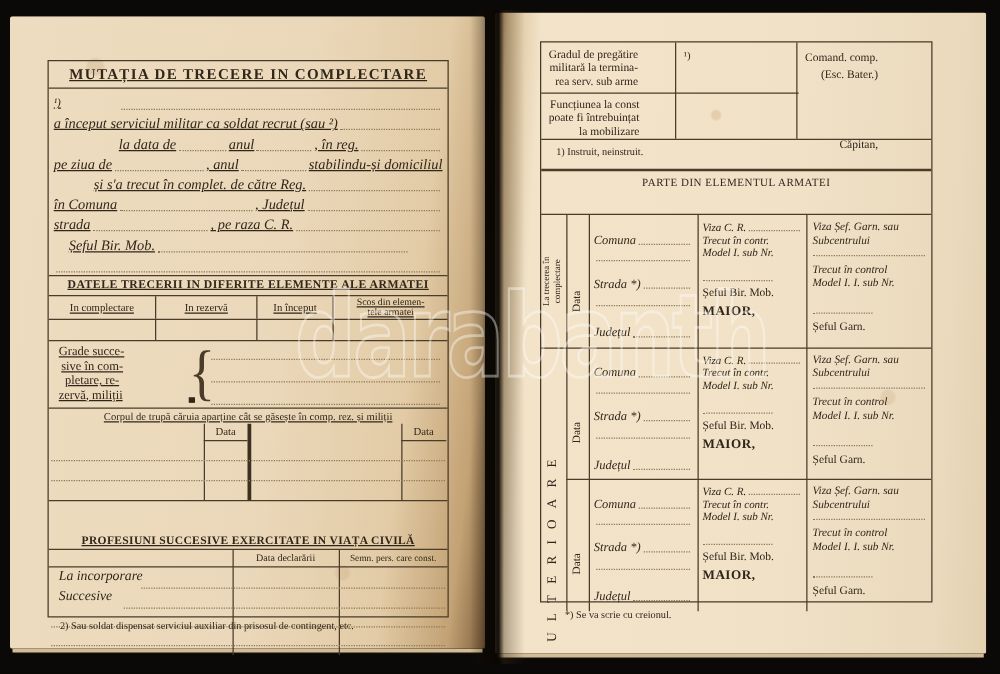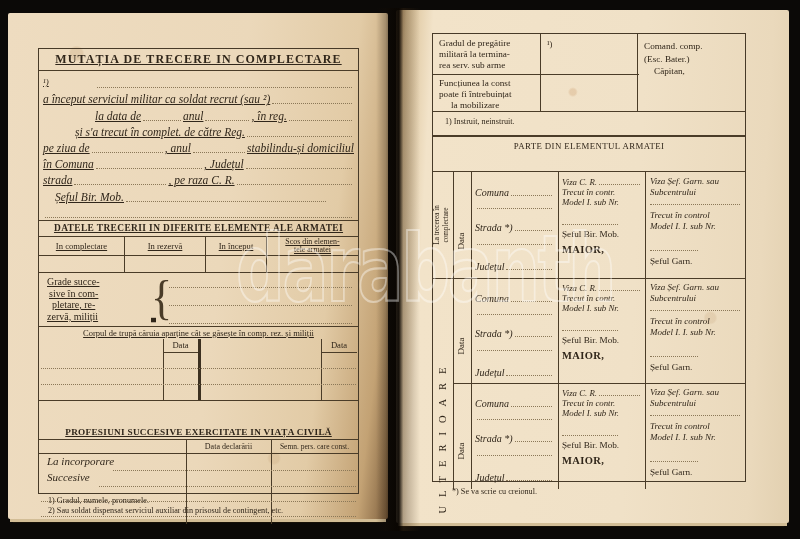--- a/index.html
+++ b/index.html
@@ -30,21 +30,21 @@
   .box{position:absolute;border:1.4px solid #473a28;}
   .ttl{font-weight:700;letter-spacing:1.1px;font-size:12px;line-height:21px;border-bottom:1.3px solid #4a3c28;}
   .h2{font-weight:700;font-size:9.4px;letter-spacing:.4px;line-height:15px;border-bottom:1px solid #4a3c28;}
   .frow{height:16.2px;display:flex;align-items:flex-end;font-style:italic;font-size:11.5px;line-height:13px;padding:0 4px;}
   .cell{border-left:1.1px solid #4a3c28;display:flex;flex-direction:column;justify-content:center;}
   .cell:first-child{border-left:none;}
   .rot{transform:rotate(-90deg);}
   .wm{font-family:"DejaVu Sans","Liberation Sans",sans-serif;font-weight:700;font-size:92px;line-height:1;
       color:transparent;-webkit-text-stroke:2.2px rgba(255,255,255,.8);opacity:.5;
       letter-spacing:-3px;transform:scaleX(.74);transform-origin:left center;pointer-events:none;}
-  .fs8{font-size:8.2px;} .fs85{font-size:8.6px;} .fs9{font-size:9.2px;} .fs10{font-size:10px;}
+  .fs8{font-size:8.2px;} .fs85{font-size:8.6px;} .fs9{font-size:9.2px;text-align:right;} .fs10{font-size:10px;}
 </style>
 </head>
 <body>
 
 <div class="scene">
 
   <div class="page page-left">
     <div class="box" style="left:30px;top:35px;width:319px;height:444px;text-decoration:underline;">
 
       <div class="ttl ctr">MUTAȚIA DE TRECERE IN COMPLECTARE</div>
@@ -58,30 +58,30 @@
           <span class="dl"></span>
         </div>
         <div class="frow" style="padding-left:56px;">
           <span>la data de</span>
           <span class="dl" style="max-width:38px;"></span>
           <span>anul</span>
           <span class="dl" style="max-width:44px;"></span>
           <span>, în reg.</span>
           <span class="dl"></span>
         </div>
-        <div class="frow" style="padding-left:36px;">
-          <span>și s'a trecut în complet. de către Reg.</span>
-          <span class="dl"></span>
-        </div>
         <div class="frow">
           <span>pe ziua de</span>
           <span class="dl" style="max-width:72px;"></span>
           <span>, anul</span>
           <span class="dl" style="max-width:52px;"></span>
           <span>stabilindu-și domiciliul</span>
+        </div>
+        <div class="frow" style="padding-left:36px;">
+          <span>și s'a trecut în complet. de către Reg.</span>
+          <span class="dl"></span>
         </div>
         <div class="frow">
           <span>în Comuna</span>
           <span class="dl" style="max-width:118px;"></span>
           <span>, Județul</span>
           <span class="dl"></span>
         </div>
         <div class="frow">
           <span>strada</span>
           <span class="dl" style="max-width:92px;"></span>
@@ -155,42 +155,41 @@
           <div class="abs i" style="left:8px;top:31px;font-size:11px;">Succesive</div>
           <div class="hrd" style="left:74px;right:2px;top:30px;"></div>
           <div class="hrd" style="left:60px;right:2px;top:46px;"></div>
           <div class="hrd" style="left:2px;right:2px;top:61px;"></div>
           <div class="hrd" style="left:2px;right:2px;top:76px;"></div>
         </div>
       </div>
     </div>
 
     <div class="abs fs8" style="left:40px;top:483px;line-height:10px;">
-      <div>1) Gradul, numele, pronumele.</div>
       <div>2) Sau soldat dispensat serviciul auxiliar din prisosul de contingent, etc.</div>
     </div>
   </div>
 
   <div class="page page-right">
     <div class="box" style="left:36px;top:23px;width:312px;height:447px;">
 
       <div style="position:relative;height:77px;">
         <div class="vr" style="left:107px;"></div>
         <div class="vr" style="left:204px;"></div>
         <div class="hr" style="top:40px;right:106px;"></div>
         <div class="abs fs9" style="left:6px;top:4px;line-height:10.8px;">
           <div>Gradul de pregătire</div>
           <div>militară la termina-</div>
           <div>rea serv. sub arme</div>
         </div>
         <div class="abs" style="left:114px;top:5px;font-size:8.5px;">¹)</div>
         <div class="abs fs9" style="left:211px;top:6px;line-height:12.5px;">
           <div>Comand. comp.</div>
           <div>(Esc. Bater.)</div>
-          <div style="padding-left:10px;">Căpitan,</div>
+          <div style="padding-left:10px;margin-top:44px;">Căpitan,</div>
         </div>
         <div class="abs fs9" style="left:6px;top:44px;line-height:10.8px;">
           <div>Funcțiunea la const</div>
           <div>poate fi întrebuințat</div>
           <div style="padding-left:12px;">la mobilizare</div>
         </div>
       </div>
 
       <div class="sec" style="height:23px;border-bottom:2.4px solid #4a3c28;">
         <div class="fs8" style="padding-left:12px;line-height:19px;">1) Instruit, neinstruit.</div>

